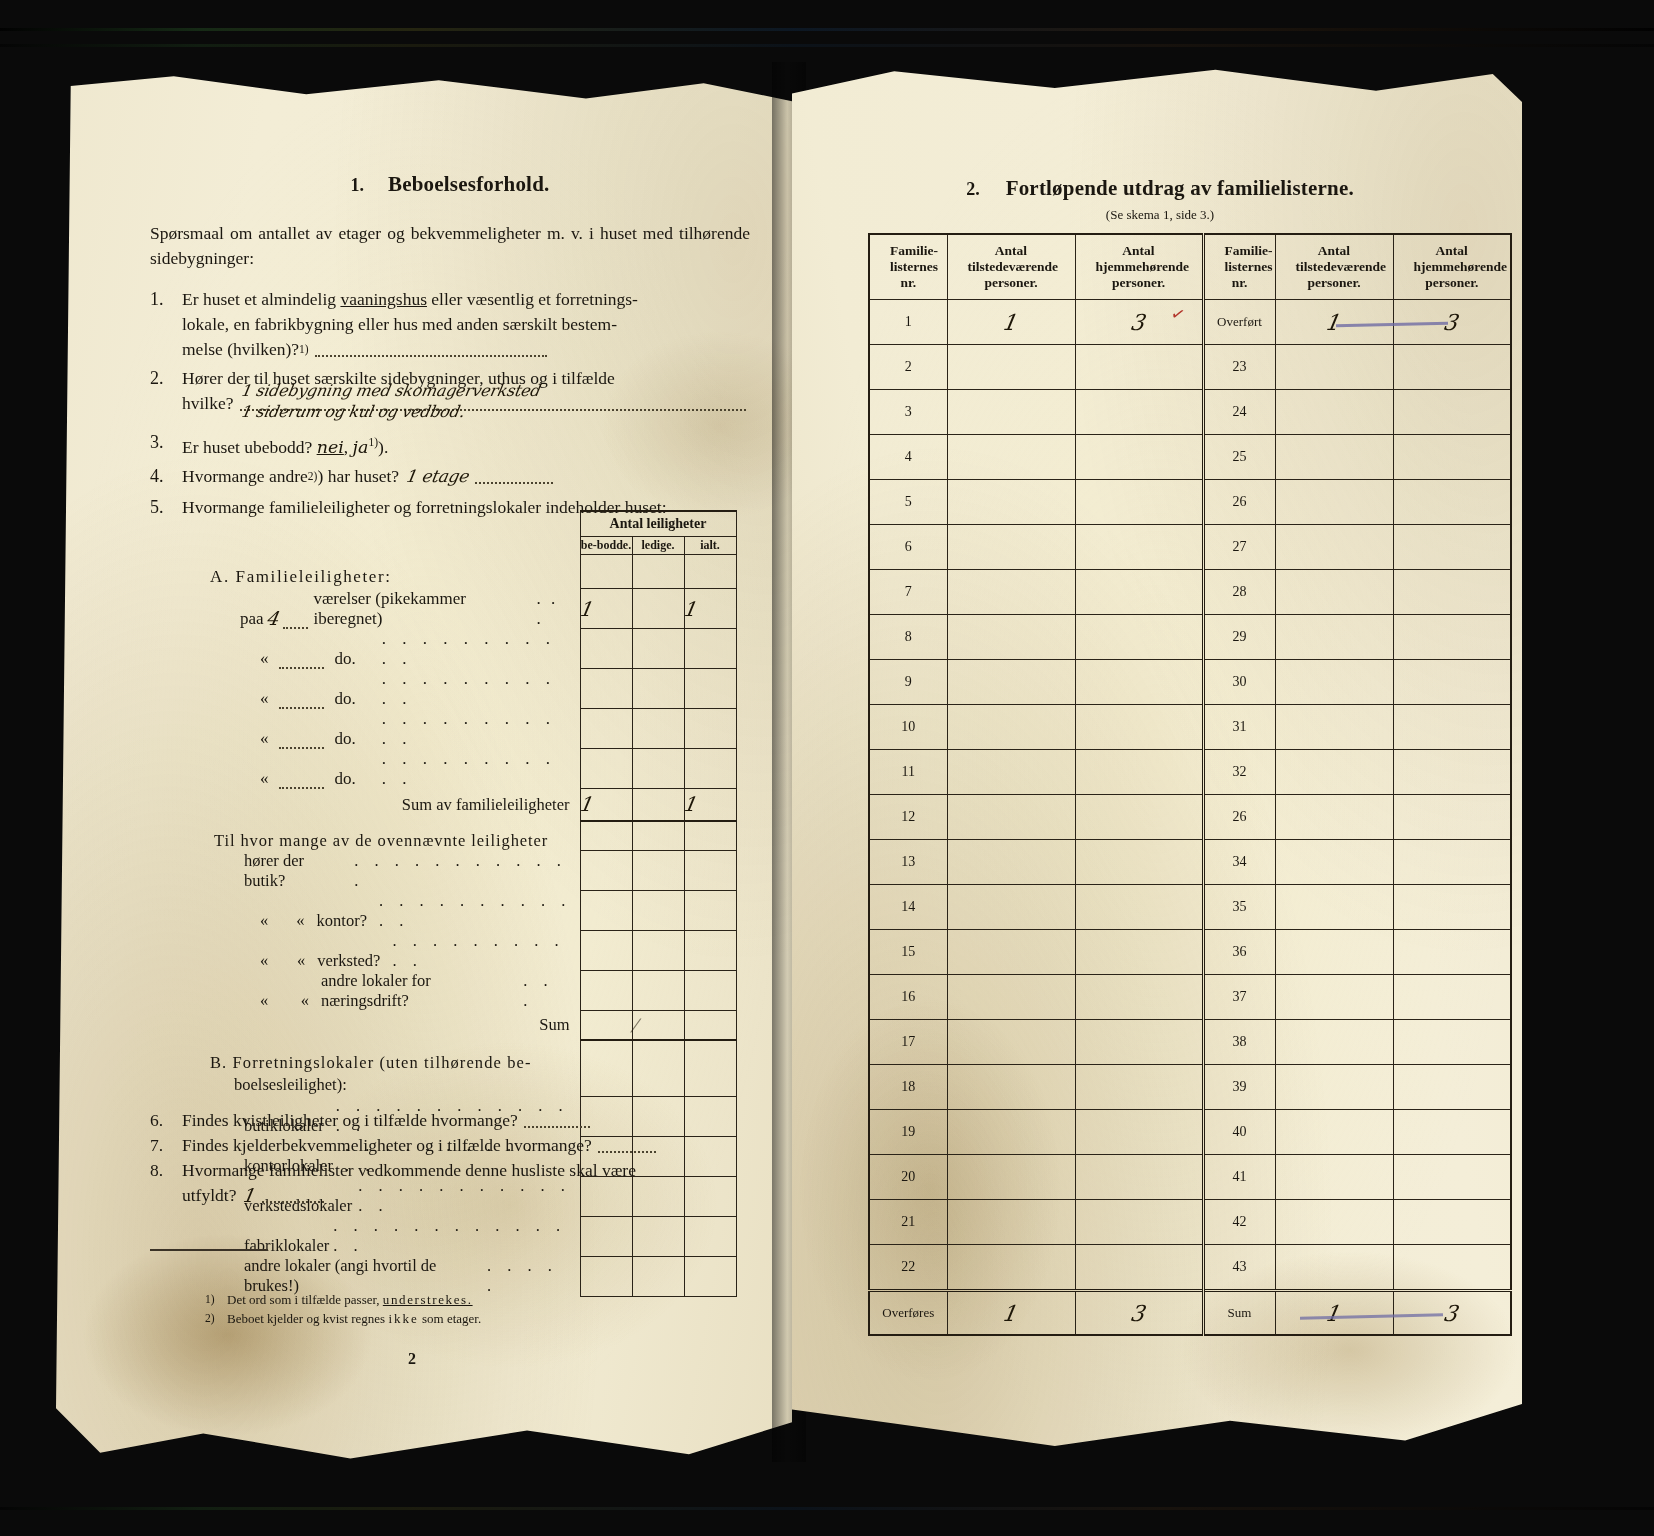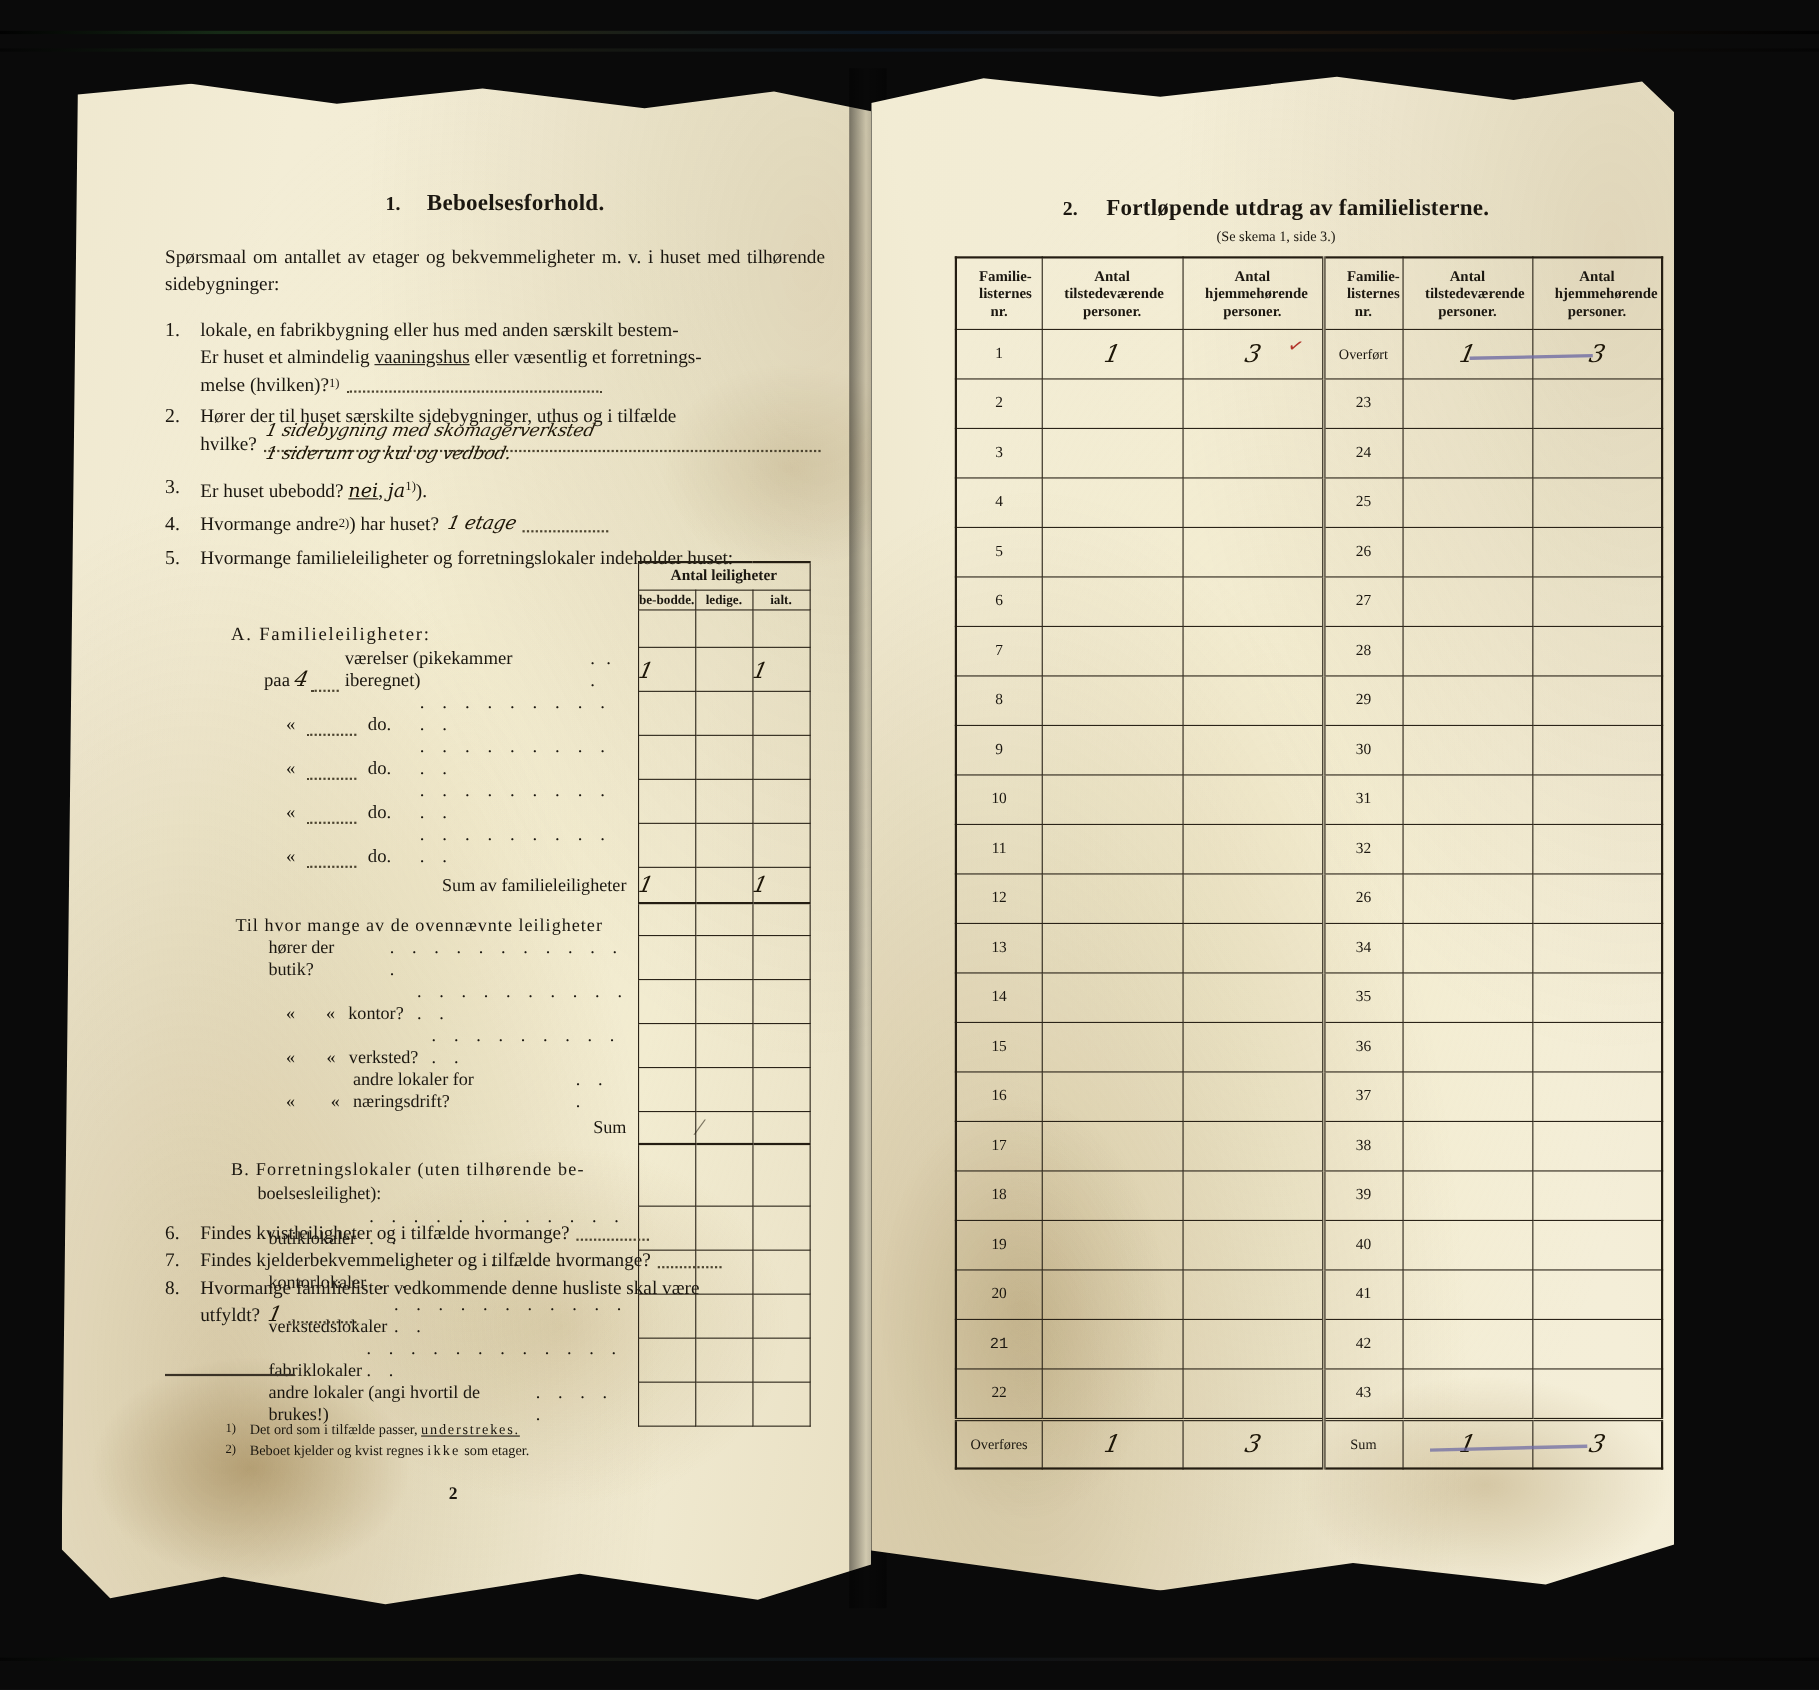--- a/index.html
+++ b/index.html
@@ -97,22 +97,22 @@
       <span class="h-num">1.</span>
       <span style="display:inline-block;width:16px"></span>
       <span class="h-sec">Beboelsesforhold.</span>
     </div>
 
     <div class="body" style="margin-top:24px;text-align:justify;text-align-last:left;">Spørsmaal om antallet av etager og bekvemmeligheter m. v. i huset med tilhørende sidebygninger:</div>
 
     <div class="body" style="margin-top:16px;display:flex;">
       <div class="h-num" style="width:32px;font-weight:normal;">1.</div>
       <div style="flex:1;">
+        <div><span>Er huset et almindelig </span><span class="u">vaaningshus</span><span> eller væsentlig et forretnings-</span></div>
         <div>lokale, en fabrikbygning eller hus med anden særskilt bestem-</div>
-        <div><span>Er huset et almindelig </span><span class="u">vaaningshus</span><span> eller væsentlig et forretnings-</span></div>
         <div style="display:flex;align-items:flex-end;">
           <span>melse (hvilken)?</span>
             <sup class="tiny">1)</sup>
           <span class="leader" style="max-width:232px"></span>
         </div>
       </div>
     </div>
 
     <div class="body" style="margin-top:4px;display:flex;position:relative;">
       <div class="h-num" style="width:32px;font-weight:normal;">2.</div>
@@ -632,21 +632,21 @@
           </tr>
           <tr>
             <td class=" rowh" style="height: 42px;">20</td>
             <td class="" style="height: 42px;"></td>
             <td class="" style="height: 42px;"></td>
             <td class="thick-l rowh" style="height: 42px;">41</td>
             <td class="" style="height: 42px;"></td>
             <td class="" style="height: 42px;"></td>
           </tr>
           <tr>
-            <td class=" rowh" style="height: 42px; font-family: Liberation Mono, monospace;">21</td>
+            <td class=" rowh" style="height: 42px;">21</td>
             <td class="" style="height: 42px;"></td>
             <td class="" style="height: 42px;"></td>
             <td class="thick-l rowh" style="height: 42px;">42</td>
             <td class="" style="height: 42px;"></td>
             <td class="" style="height: 42px;"></td>
           </tr>
           <tr>
             <td class=" rowh" style="height: 42px;">22</td>
             <td class="" style="height: 42px;"></td>
             <td class="" style="height: 42px;"></td>

